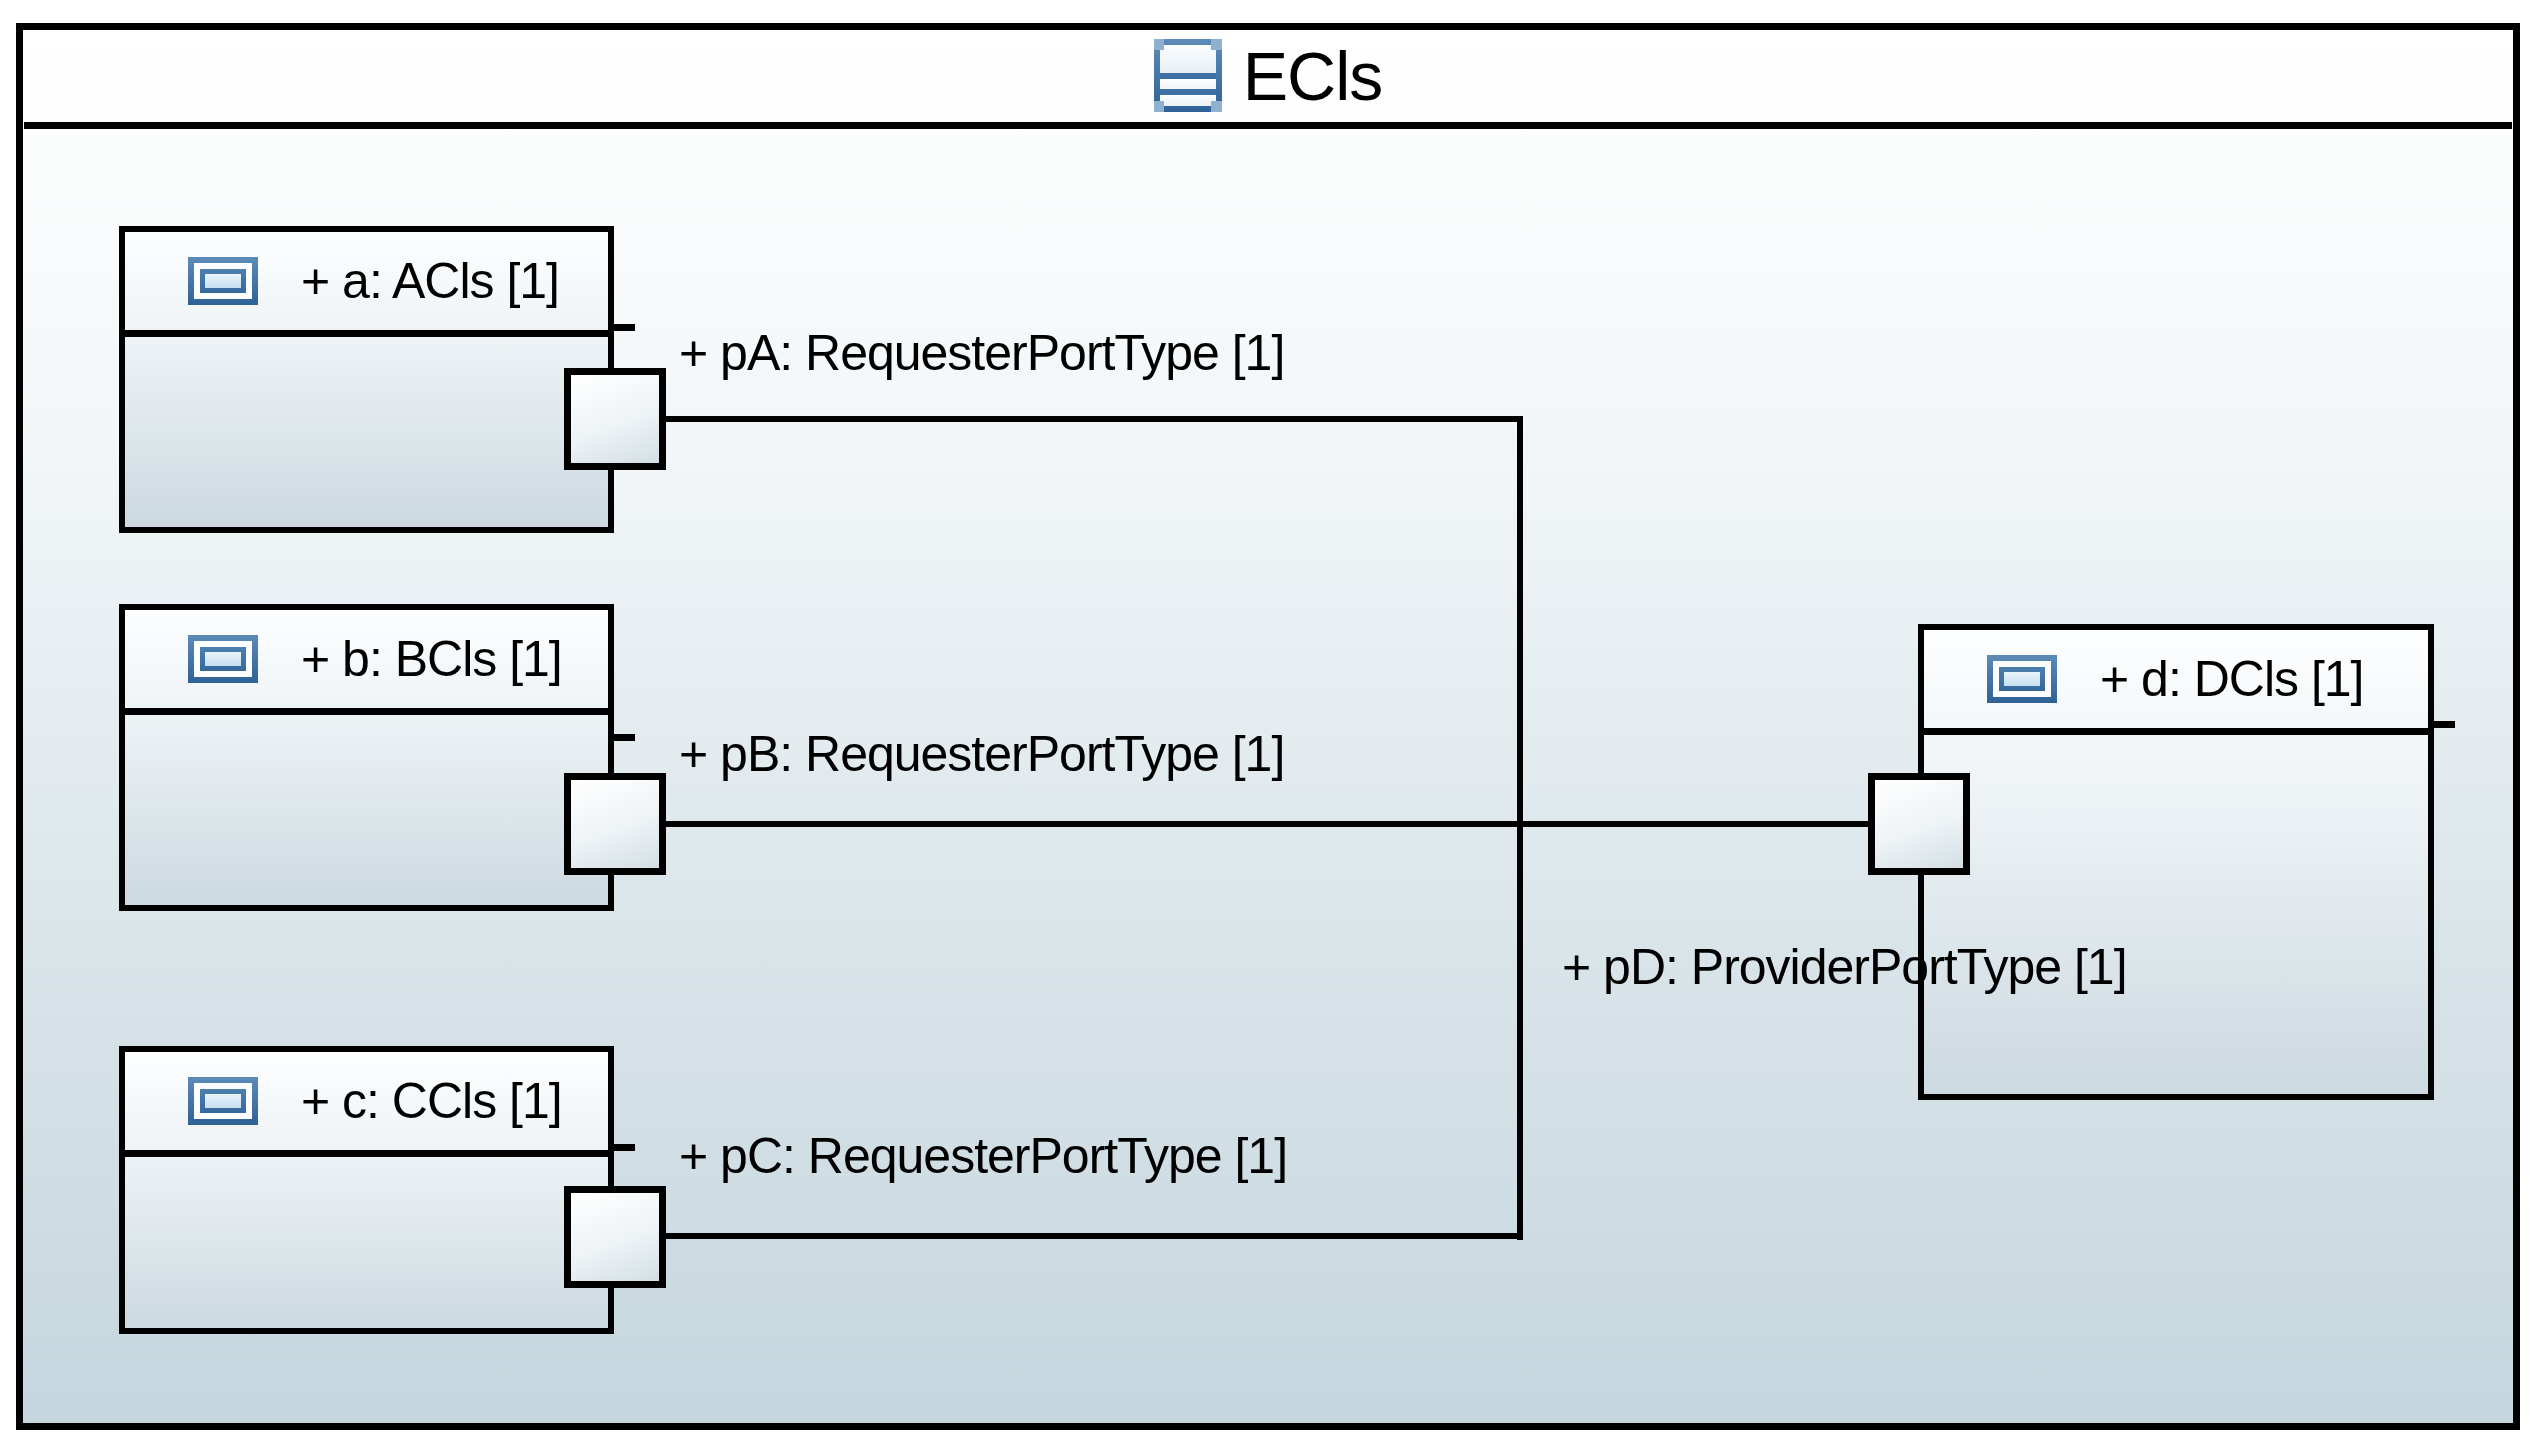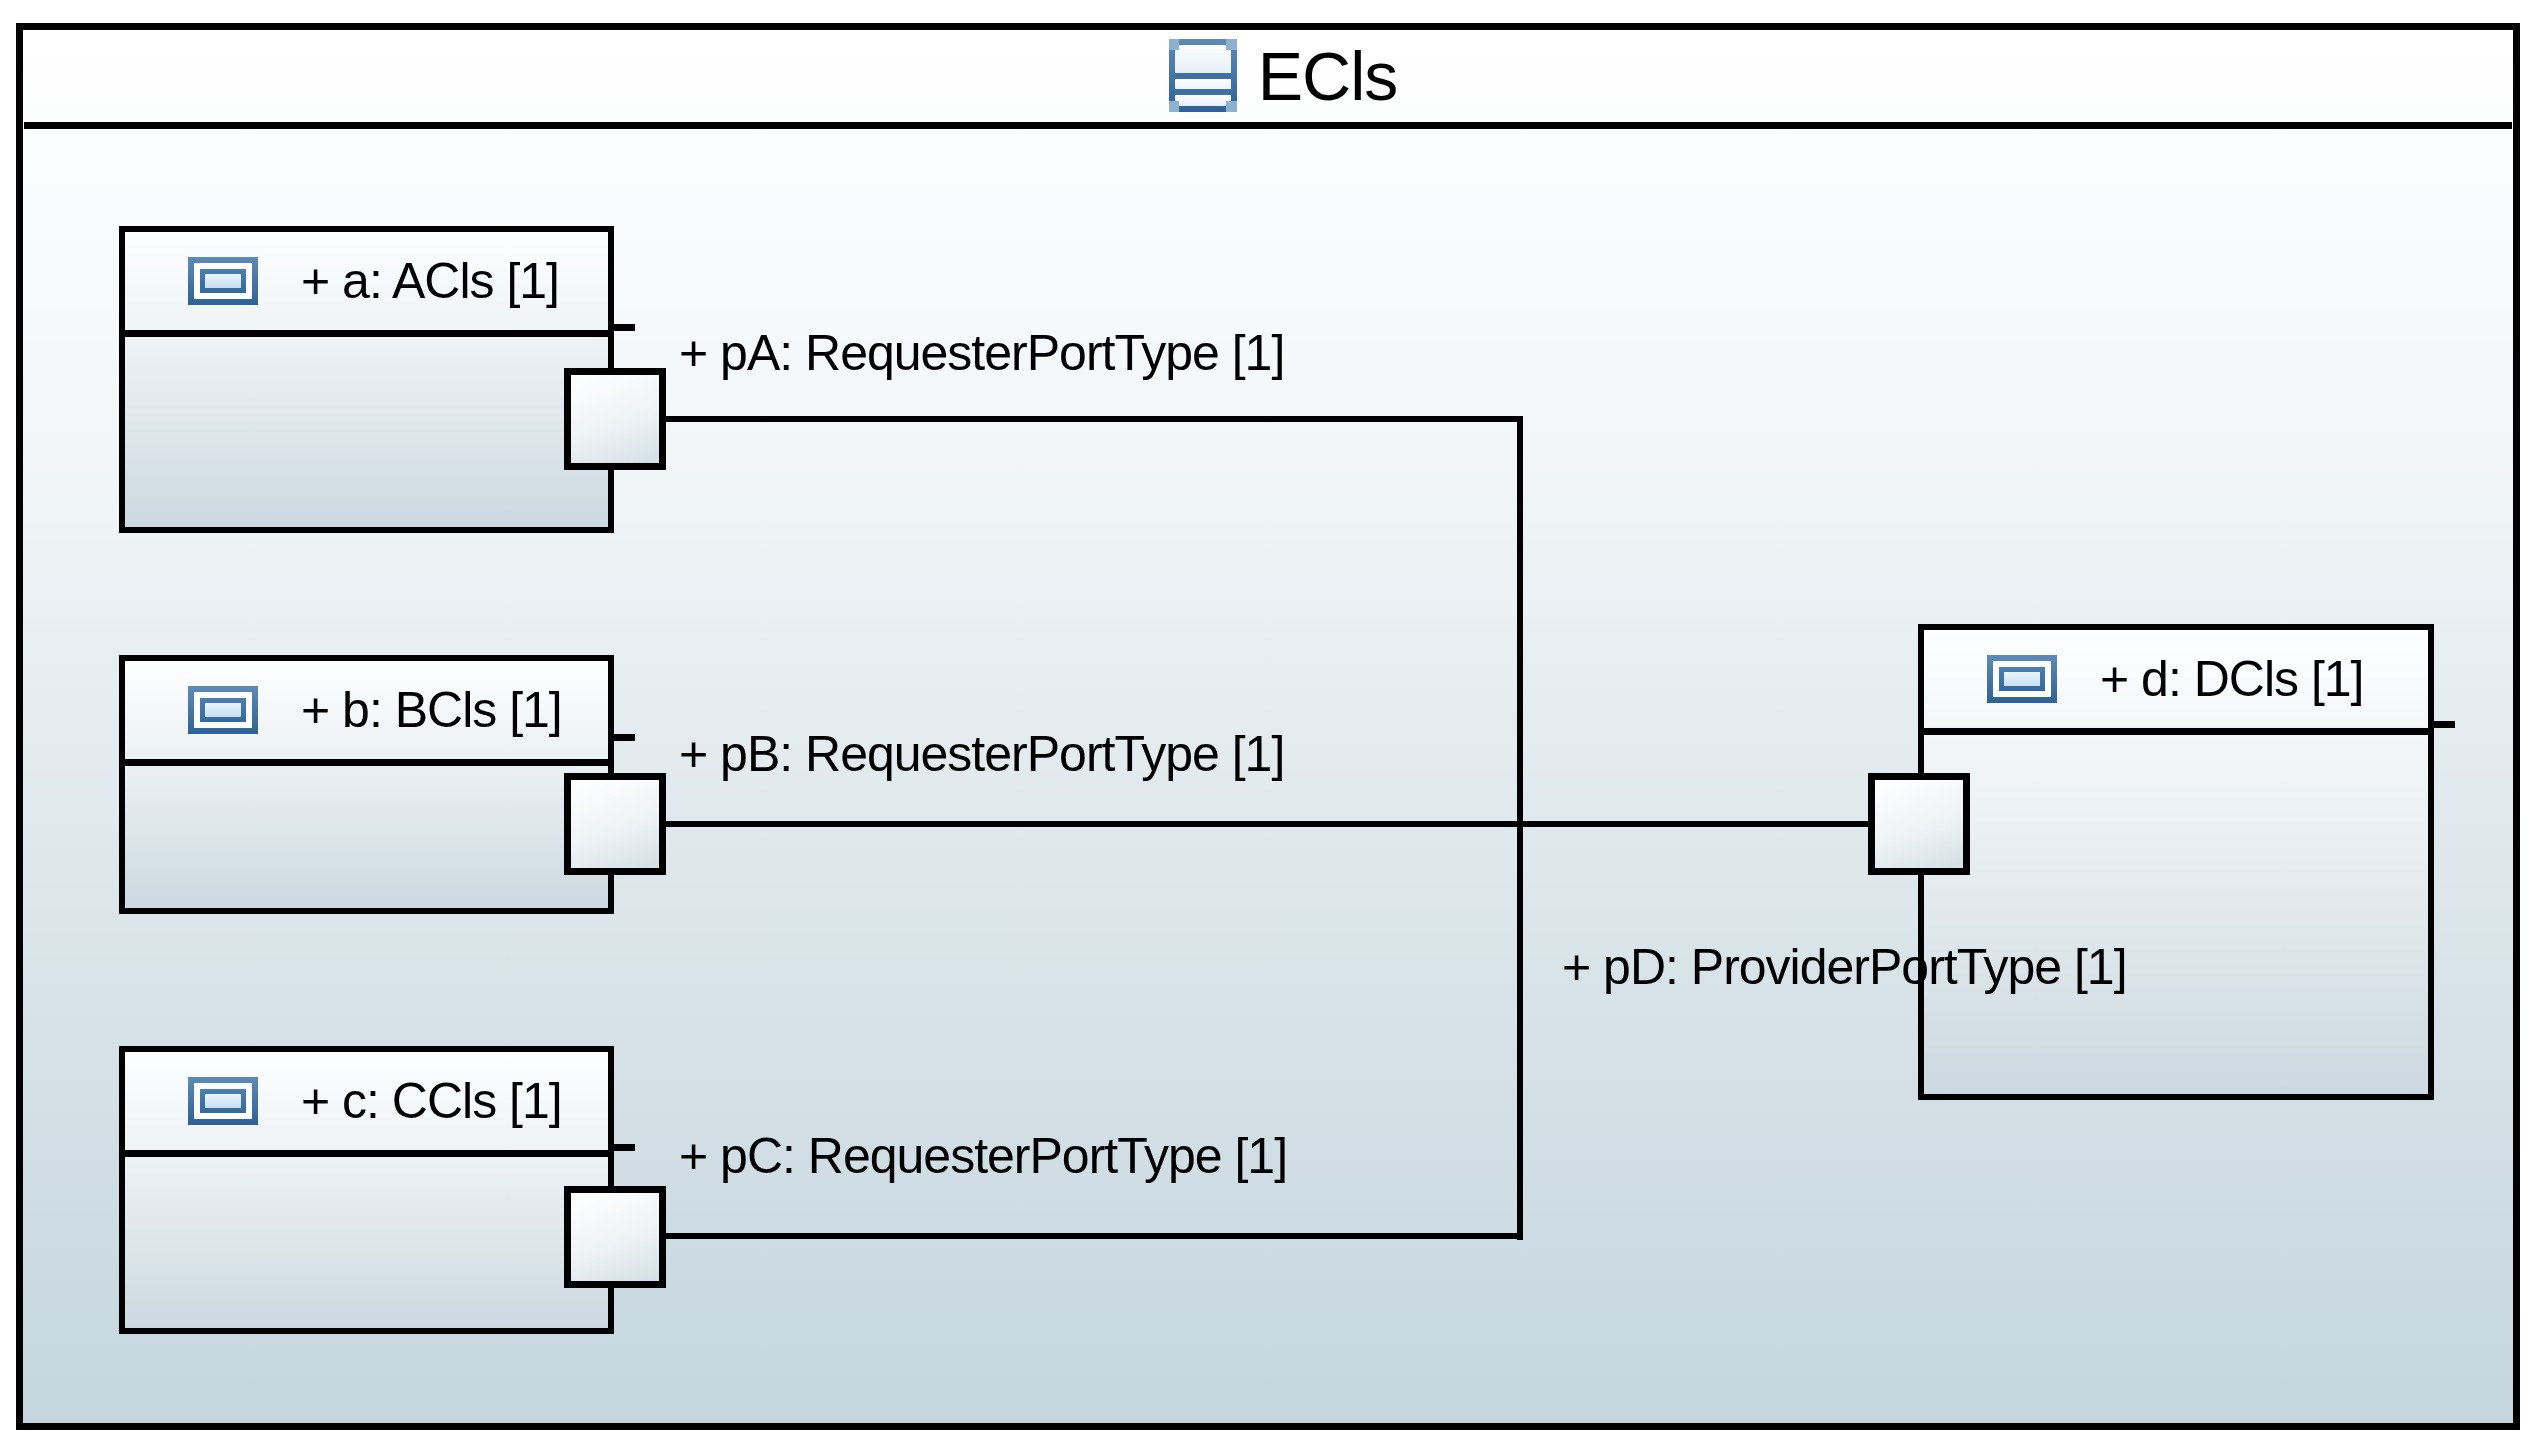--- a/index.html
+++ b/index.html
@@ -5,21 +5,21 @@
   html,body{margin:0;padding:0;background:#ffffff;}
   .canvas{position:relative;width:2538px;height:1455px;background:#ffffff;overflow:hidden;
           font-family:"Liberation Sans",sans-serif;color:#000;}
 
   
   .frame{position:absolute;left:16.4px;top:23px;width:2504px;height:1407px;
          border:7.7px solid #000;box-sizing:border-box;
          background:linear-gradient(180deg,#ffffff 0%,#f2f6f8 30%,#dce6eb 62%,#c5d6de 100%);}
   .title-sep{position:absolute;left:24px;top:122px;width:2488px;height:6.8px;background:#000;z-index:3;}
   .title-row{position:absolute;left:24px;top:35px;width:2488px;height:81px;
-             display:flex;align-items:center;justify-content:center;gap:21px;z-index:3;padding-left:15px;}
+             display:flex;align-items:center;justify-content:center;gap:21px;z-index:3;}
   .title-text{font-size:68px;line-height:1;letter-spacing:-1px;}
 
   
   .class-icon{position:relative;width:68px;height:73px;display:block;
               background:linear-gradient(180deg,#5c8bb8,#2e6196);}
   .class-icon .inner{position:absolute;left:5.8px;top:5.8px;right:5.8px;bottom:5.8px;
                      display:flex;flex-direction:column;}
   .class-icon .comp-top{flex:1 1 auto;background:linear-gradient(180deg,#fbfdfe,#e6eff6);}
   .class-icon .bar{height:5.8px;background:#3d70a3;}
   .class-icon .comp-mid{height:9.7px;background:linear-gradient(180deg,#fdfeff,#eef4f9);}
@@ -96,21 +96,21 @@
               <span class="ctr"></span>
             </span>
           </span>
       </span>
       <span class="part-label">+ a: ACls [1]</span>
     </div>
     <div class="part-sep"></div>
   </div>
   <div class="sep-overhang" style="left:614px;top:324px;"></div>
 
-  <div class="part-box" style="left:119px;top:655px;width:495px;height:259px;">
+  <div class="part-box" style="left:119px;top:604px;width:495px;height:307px;">
     <div class="part-header">
       <span class="part-icon">
         <span class="w1">
             <span class="b2">
               <span class="ctr"></span>
             </span>
           </span>
       </span>
       <span class="part-label">+ b: BCls [1]</span>
     </div>

